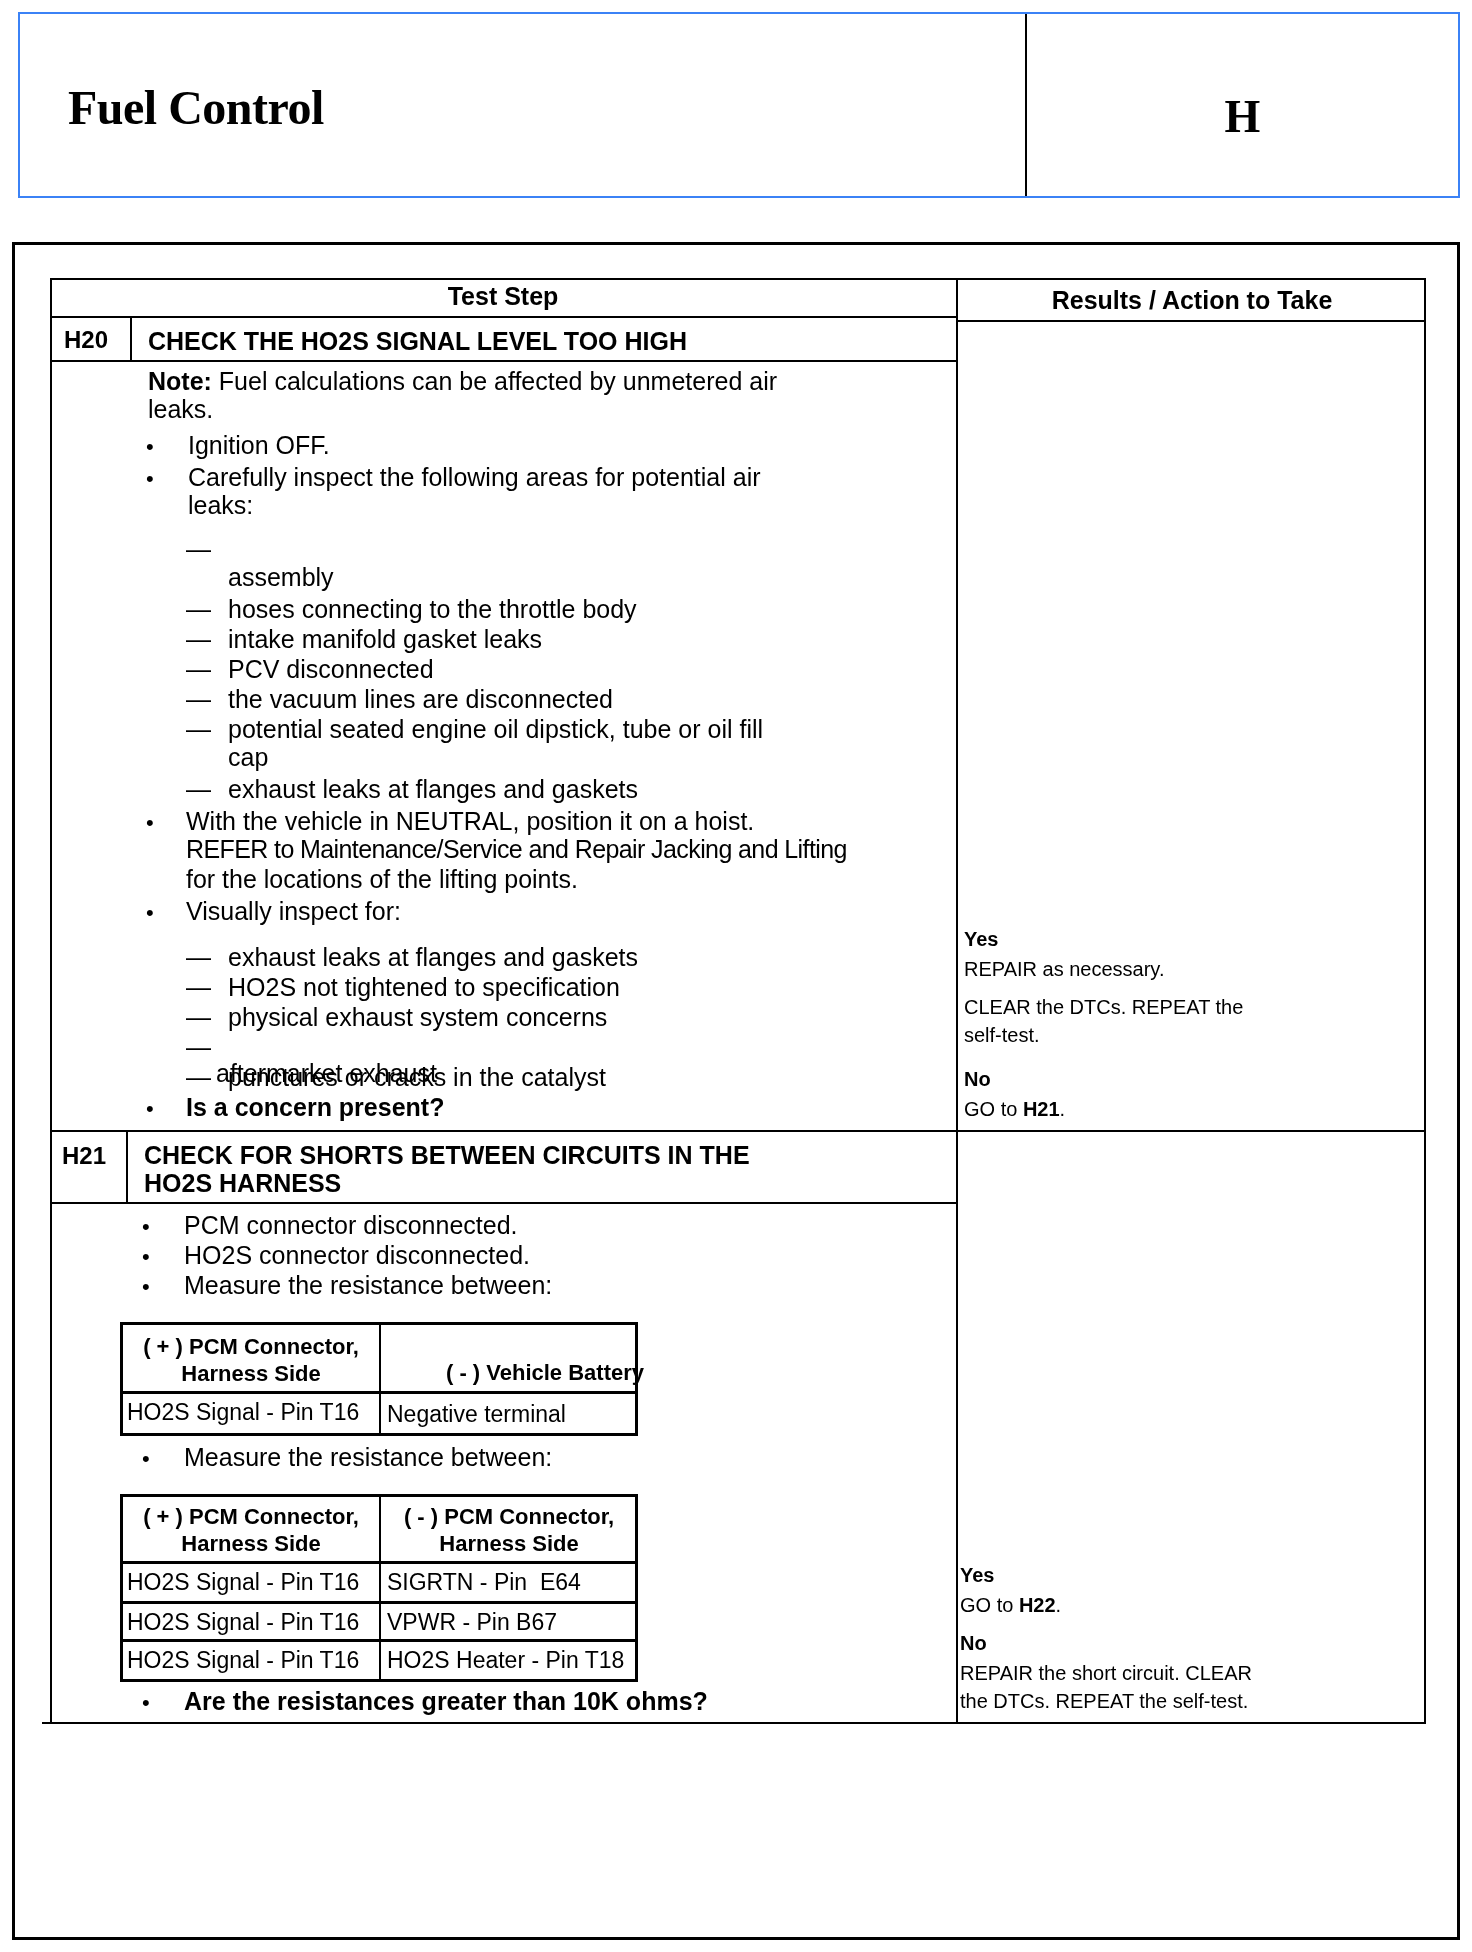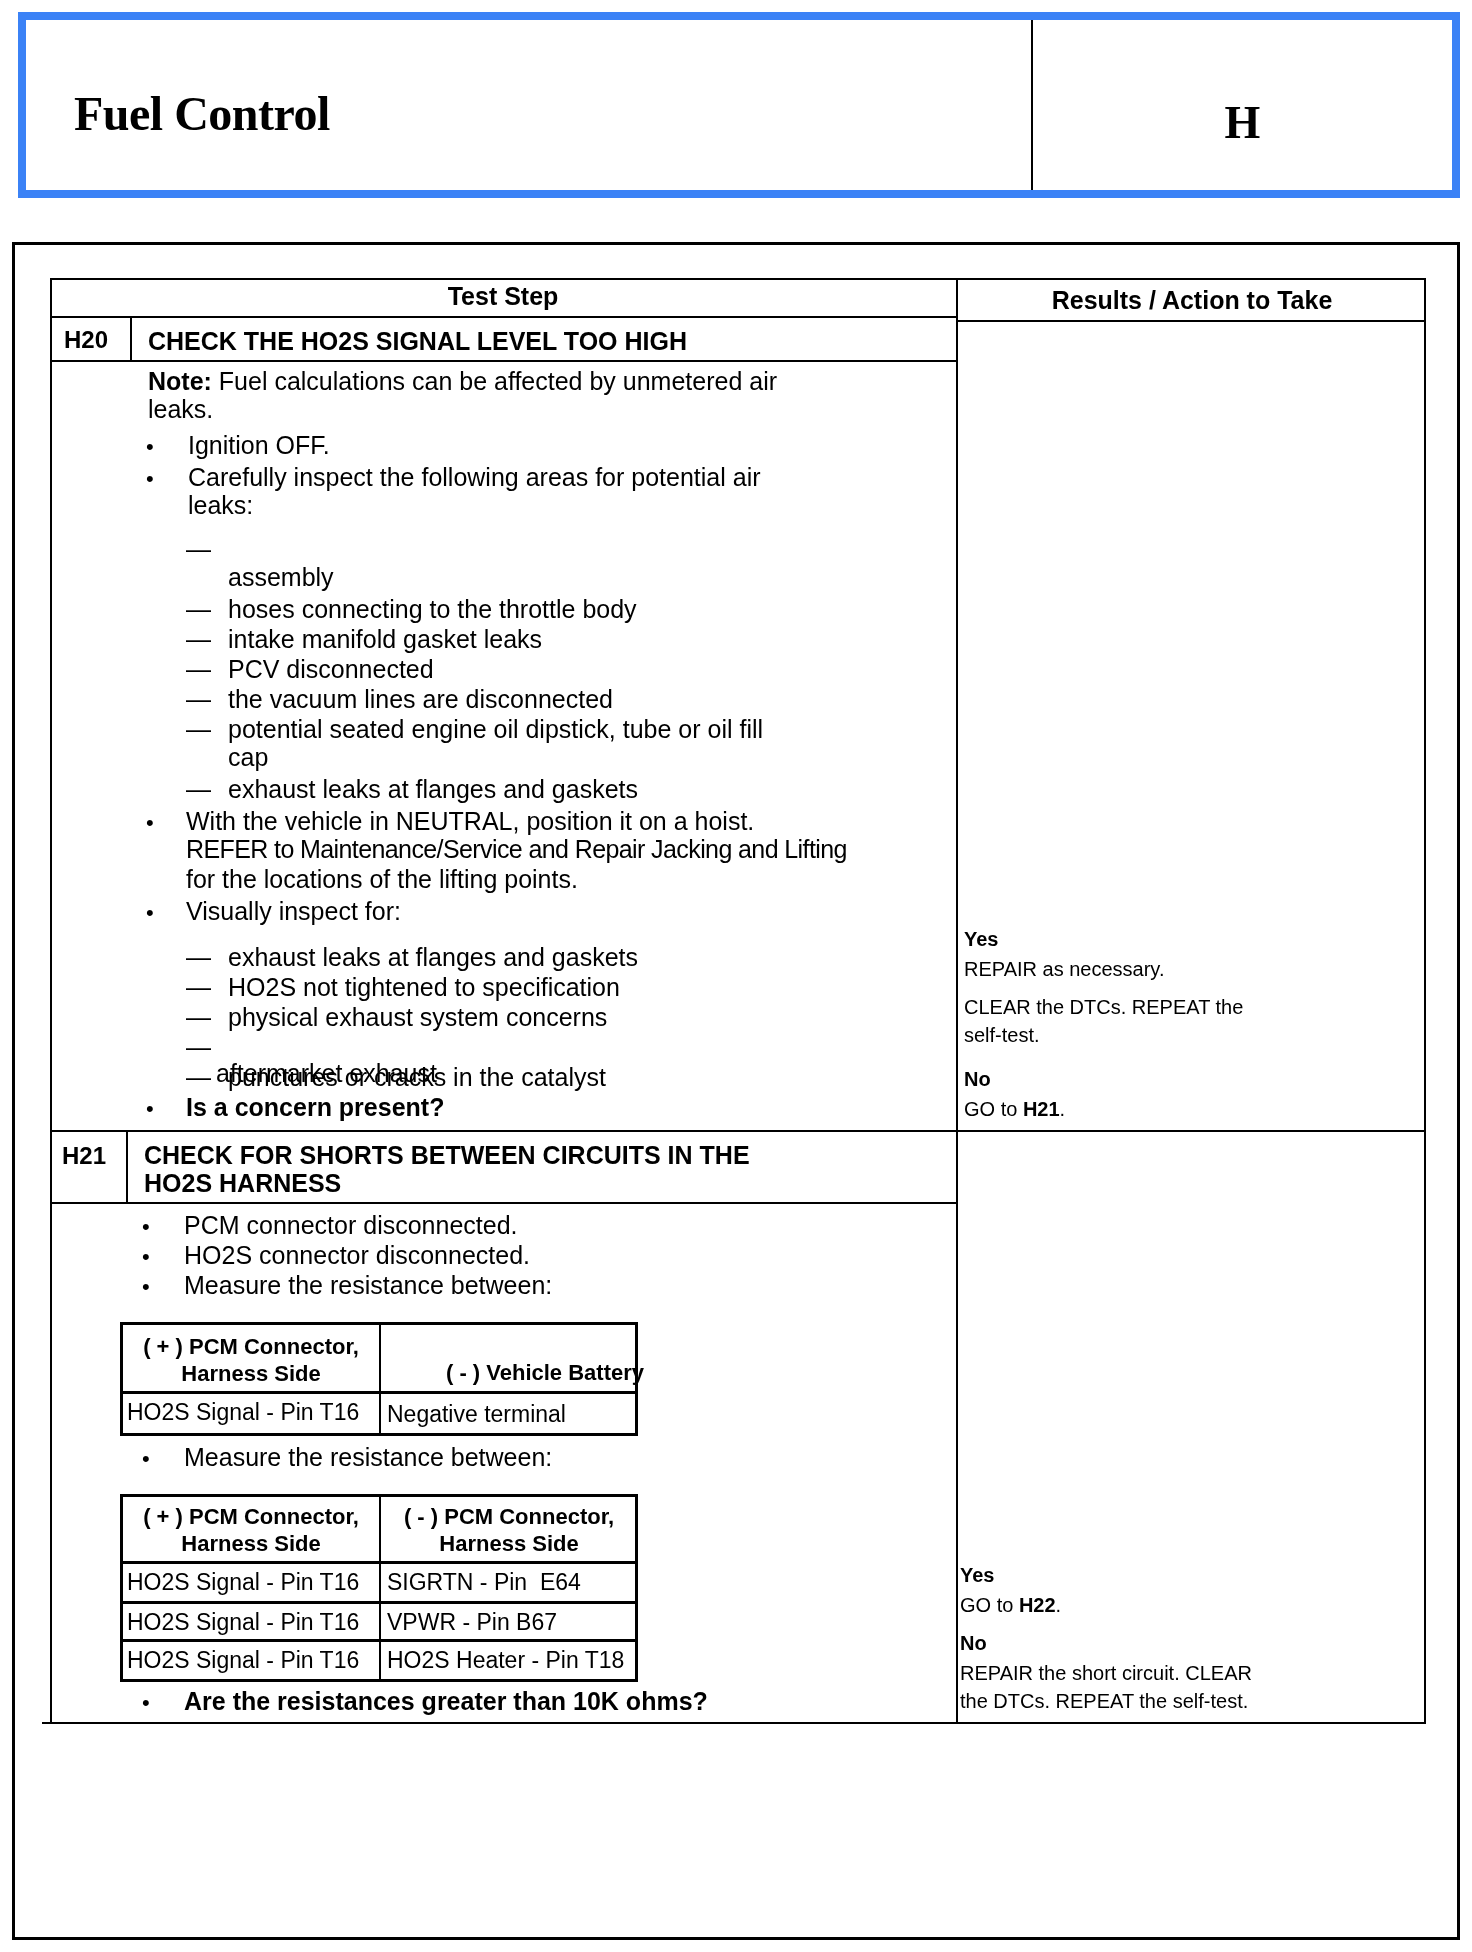--- a/index.html
+++ b/index.html
@@ -1,19 +1,19 @@
 <!DOCTYPE html>
 <html><head>
 <meta charset="utf-8">
 <style>
   html, body { margin:0; padding:0; background:#ffffff; }
   body { width:1472px; height:1952px; position:relative; overflow:hidden; color:#000; font-family:"Liberation Sans", sans-serif; }
 
   
-  .hdr { position:absolute; left:18px; top:12px; width:1442px; height:186px; border:8px solid #3b82f6; box-sizing:border-box; }
+  .hdr { position:absolute; left:18px; top:12px; width:1442px; height:186px; border:2px solid #3b82f6; box-sizing:border-box; }
   .hdr-title { position:absolute; left:48px; top:66px; font-family:"Liberation Serif", serif; font-weight:bold; font-size:48px; letter-spacing:-0.5px; }
   .hdr-divider { position:absolute; left:1005px; top:0; width:2px; height:100%; background:#000; }
   .hdr-letter { position:absolute; left:1007px; right:0; top:76px; text-align:center; font-family:"Liberation Serif", serif; font-weight:bold; font-size:46px; }
 
   
   .frame { position:absolute; left:12px; top:242px; width:1448px; height:1698px; border:3px solid #000; box-sizing:border-box; }
 
   
   .tbl { position:absolute; left:38px; top:272px; width:1388px; height:1458px; }
   .line { position:absolute; background:#000; }

